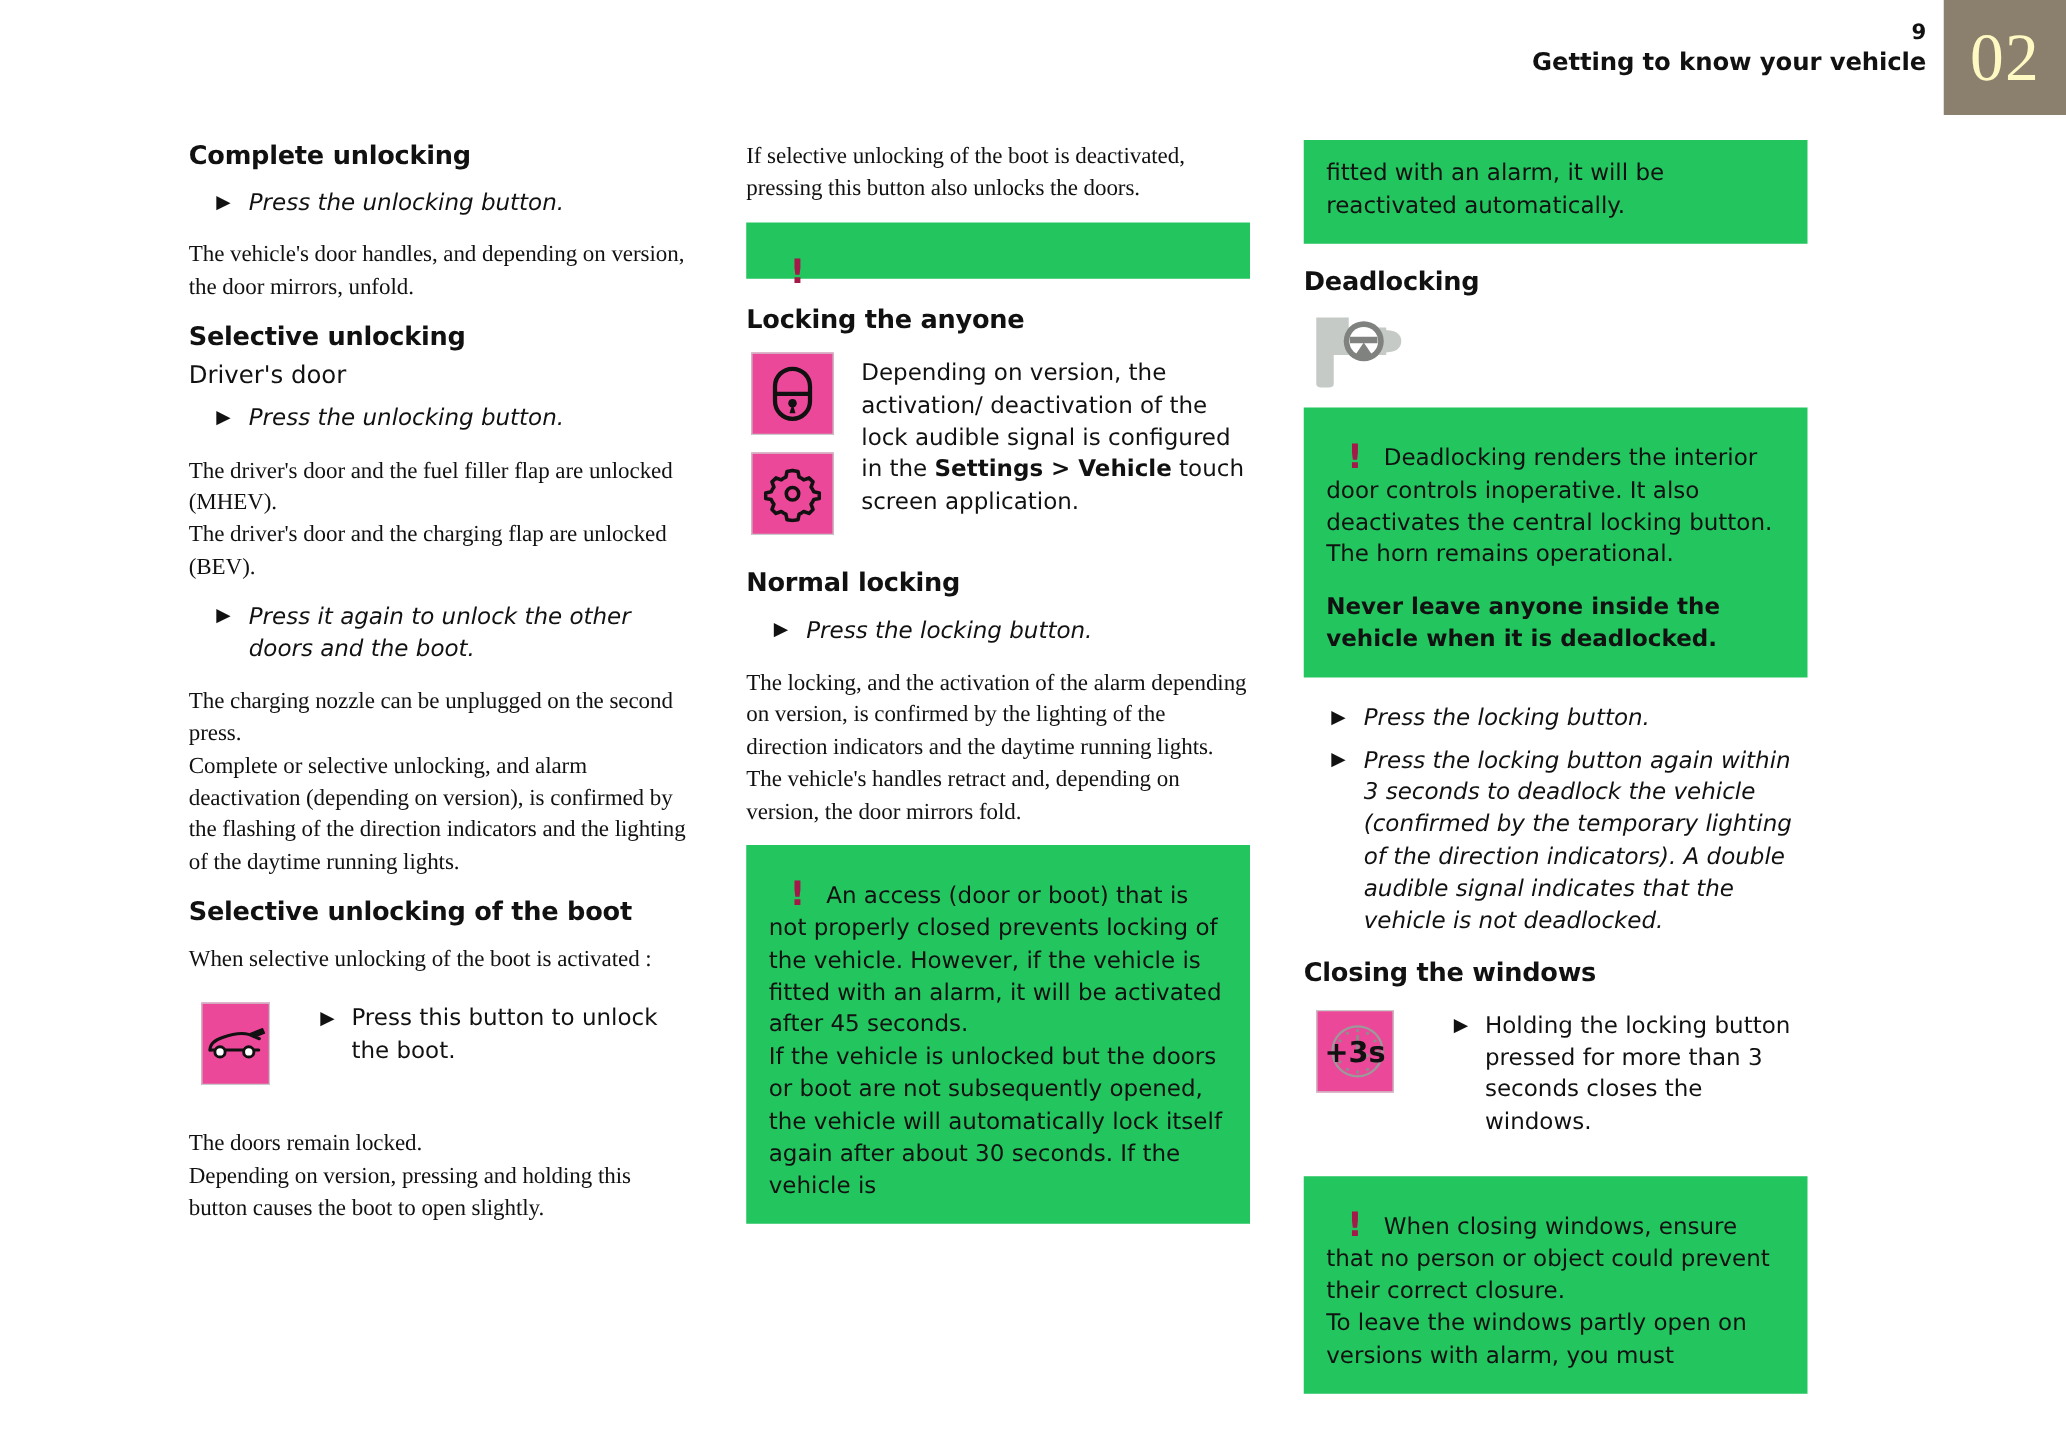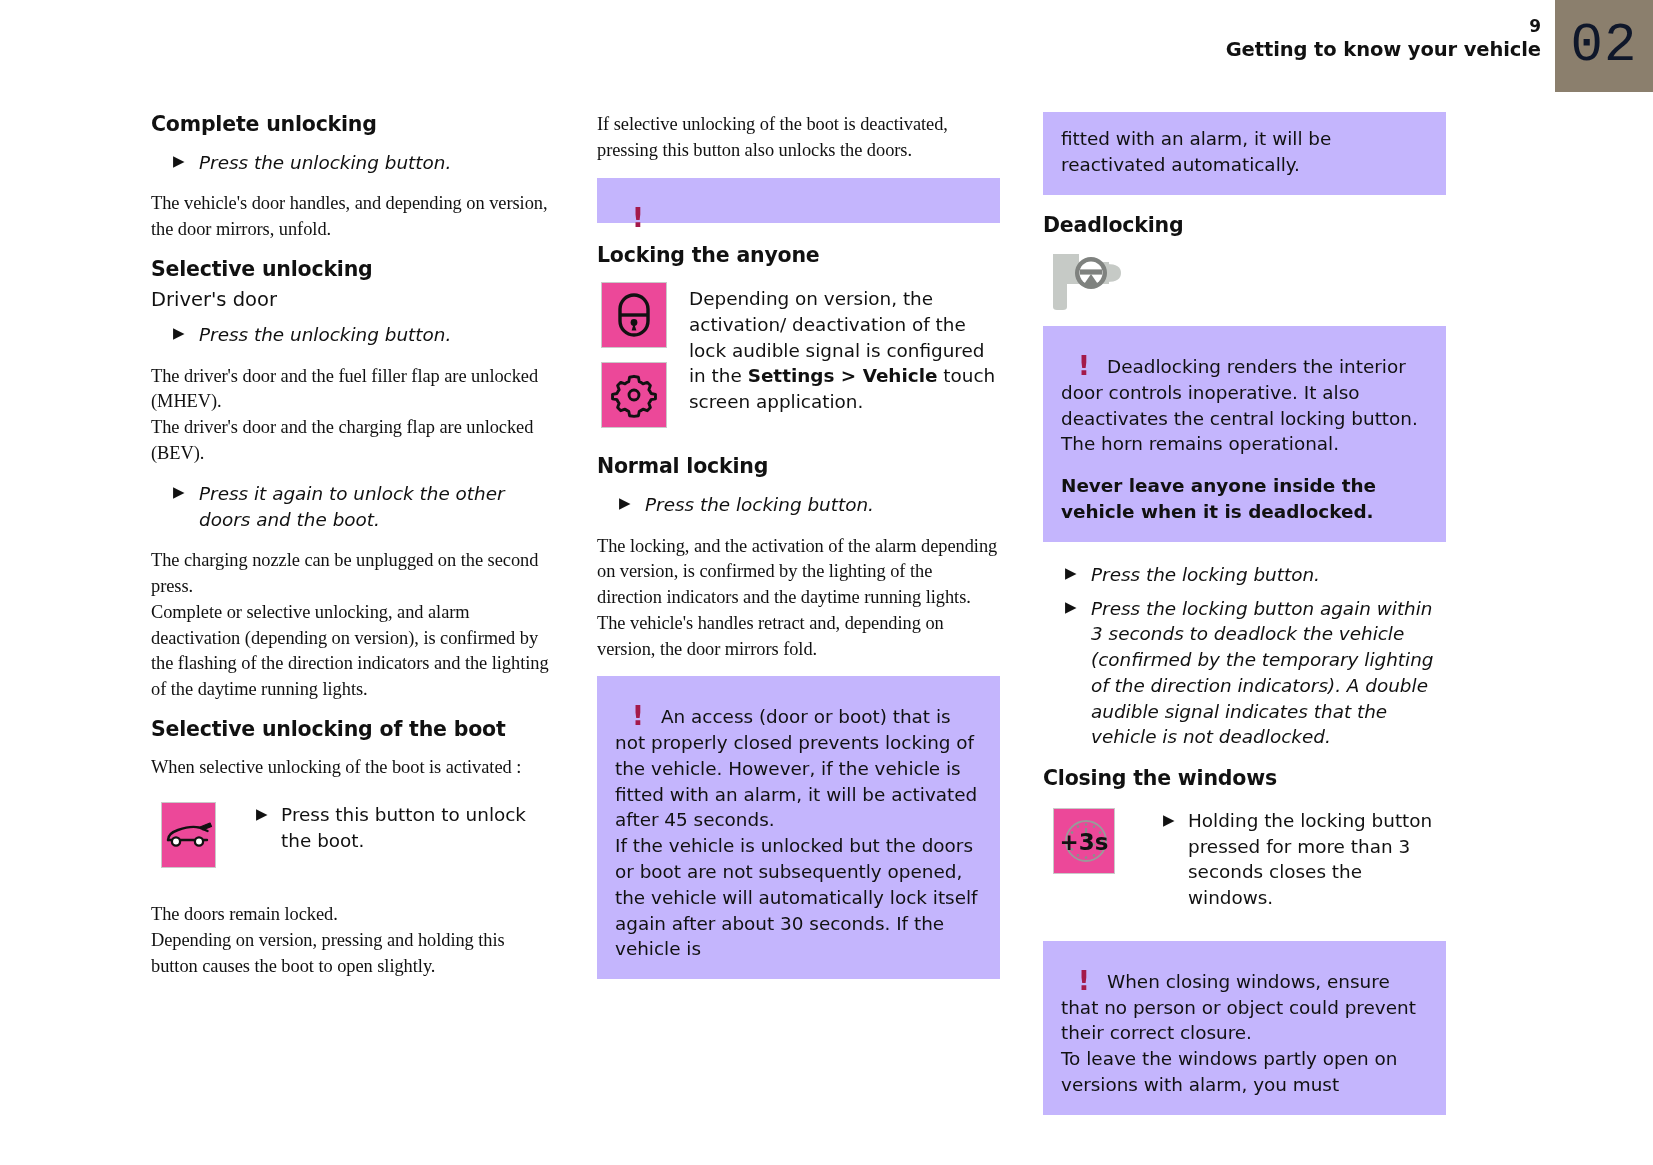--- a/index.html
+++ b/index.html
@@ -22,22 +22,22 @@
     top: 0;
     right: 0;
     width: 98px;
     height: 92px;
     background: #8b7f6d;
     display: flex;
     align-items: center;
     justify-content: center;
   }
   .chapter-tab .num {
-    font-family: Liberation Mono, monospace;
-    color: #0f172a;
+    font-family: Liberation Serif, serif;
+    color: #fef9c3;
     font-size: 54px;
     line-height: 1;
     letter-spacing: 1px;
   }
   .header-right {
     position: absolute;
     top: 16px;
     right: 112px;
     text-align: right;
   }
@@ -106,21 +106,21 @@
     flex: 0 0 auto;
     width: 26px;
     font-size: 15px;
     line-height: 1.55;
     color: #111;
   }
   .bullet .btext { flex: 1 1 auto; font-style: italic; }
 
   
   .note {
-    background: #c4b5fd;
+    background: #22c55e;
     padding: 28px 18px 17px 18px;
     margin: 6px 0 20px 0;
     position: relative;
     font-size: 18.4px;
     line-height: 1.40;
   }
   .note .bang {
     float: left;
     width: 46px;
     text-align: center;

